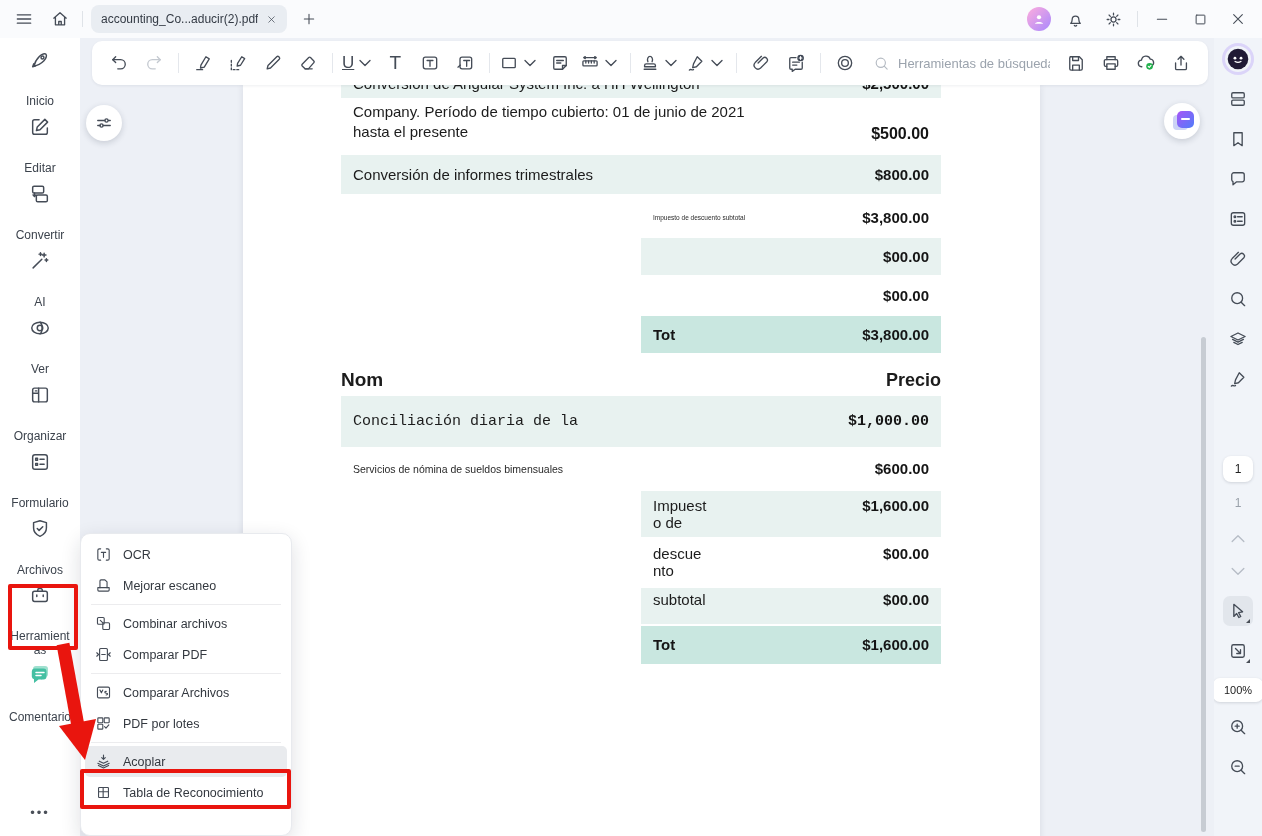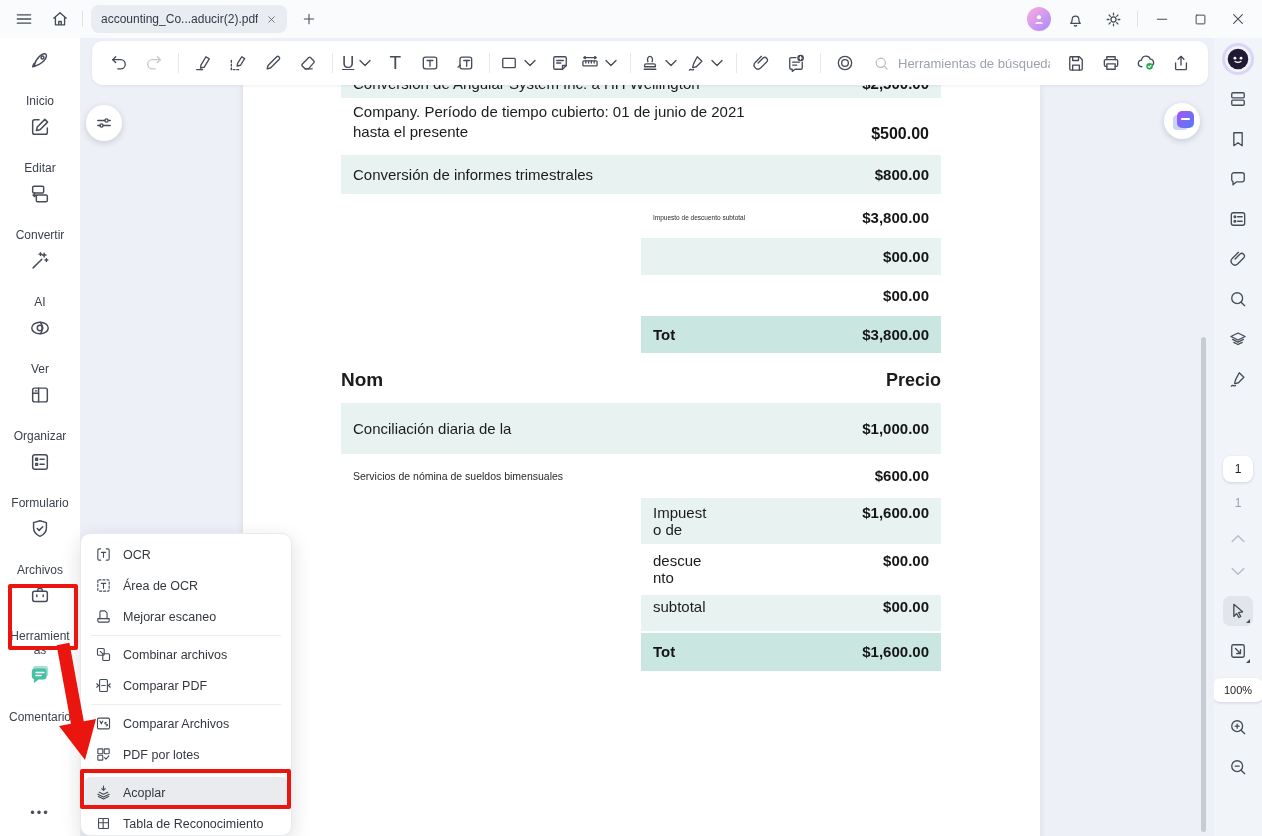--- a/index.html
+++ b/index.html
@@ -54,21 +54,21 @@
   .r-wrap .val { align-self:flex-end; }
   .r-prod { height:39px; margin-top:6px; }
   .sumblock { margin-left:300px; width:300px; margin-top:5px; }
   .s-row { height:37px; display:flex; justify-content:space-between; align-items:center; padding:0 12px; font-size:15px; margin-top:2px; }
   .tinylbl { font-size:6.5px; color:#2a2a2a; }
   .smalllbl { font-size:10.5px; color:#2a2a2a; }
   .doc-heading { margin-top:44px; font-size:25px; font-weight:bold; color:var(--accent,#0a8578); letter-spacing:.2px; }
   .hdr-row { margin-top:8px; height:30px; display:flex; justify-content:space-between; align-items:flex-end; }
   .h-nom { font-size:19px; font-weight:bold; }
   .h-precio { font-size:18px; font-weight:bold; }
-  .row2 { height:51px; margin-top:12px; }
+  .row2 { height:51px; margin-top:5px;font-family:Liberation Mono, monospace; }
   .row2b { height:36px; margin-top:4px; }
   .s2-row { display:flex; justify-content:space-between; align-items:flex-start; padding:6px 12px; font-size:15px; margin-top:2px; min-height:40px; }
   .s2-row .wrapcell { white-space:pre-line; line-height:1.15; max-width:90px; }
   .s2-single { min-height:36px; align-items:center; padding-top:0; padding-bottom:12px; }
   .s2-total { min-height:38px; align-items:center; padding-top:0; padding-bottom:0; }
 
   .scrollthumb { position:absolute; right:8px; top:252px; bottom:4px; width:5px; border-radius:3px; background:#c7ccd3; }
 
   .fab { position:absolute; width:36px; height:36px; border-radius:50%; background:#fff; box-shadow:0 2px 6px rgba(30,40,60,.18); display:flex; align-items:center; justify-content:center; z-index:10; }
   .fab-left { left:6px; top:20px; }
@@ -613,27 +613,20 @@
 
   <div class="menu">
     <div class="menu-item">
       <svg class="ic" viewBox="0 0 24 24">
           <path d="M8 4H6a2 2 0 0 0-2 2v12a2 2 0 0 0 2 2h2M16 4h2a2 2 0 0 1 2 2v12a2 2 0 0 1-2 2h-2M9 9h6M12 9v7"></path>
         </svg>
       <span>OCR</span>
     </div>
     <div class="menu-item">
       <svg class="ic" viewBox="0 0 24 24">
-          <rect x="4" y="4" width="16" height="16" rx="1.5" stroke-dasharray="3 2.6"></rect>
-          <path d="M9 9h6M12 9v7"></path>
-        </svg>
-      <span>Área de OCR</span>
-    </div>
-    <div class="menu-item">
-      <svg class="ic" viewBox="0 0 24 24">
           <path d="M4 15h16v3.5a1.5 1.5 0 0 1-1.5 1.5h-13A1.5 1.5 0 0 1 4 18.5z"></path>
           <path d="M7 15V5.5A1.5 1.5 0 0 1 8.5 4H14l3 3v8"></path>
         </svg>
       <span>Mejorar escaneo</span>
     </div>
     <div class="menu-sep"></div>
     <div class="menu-item">
       <svg class="ic" viewBox="0 0 24 24">
           <rect x="3.5" y="3.5" width="9.5" height="9.5" rx="1.5"></rect>
           <rect x="11" y="11" width="9.5" height="9.5" rx="1.5"></rect>

